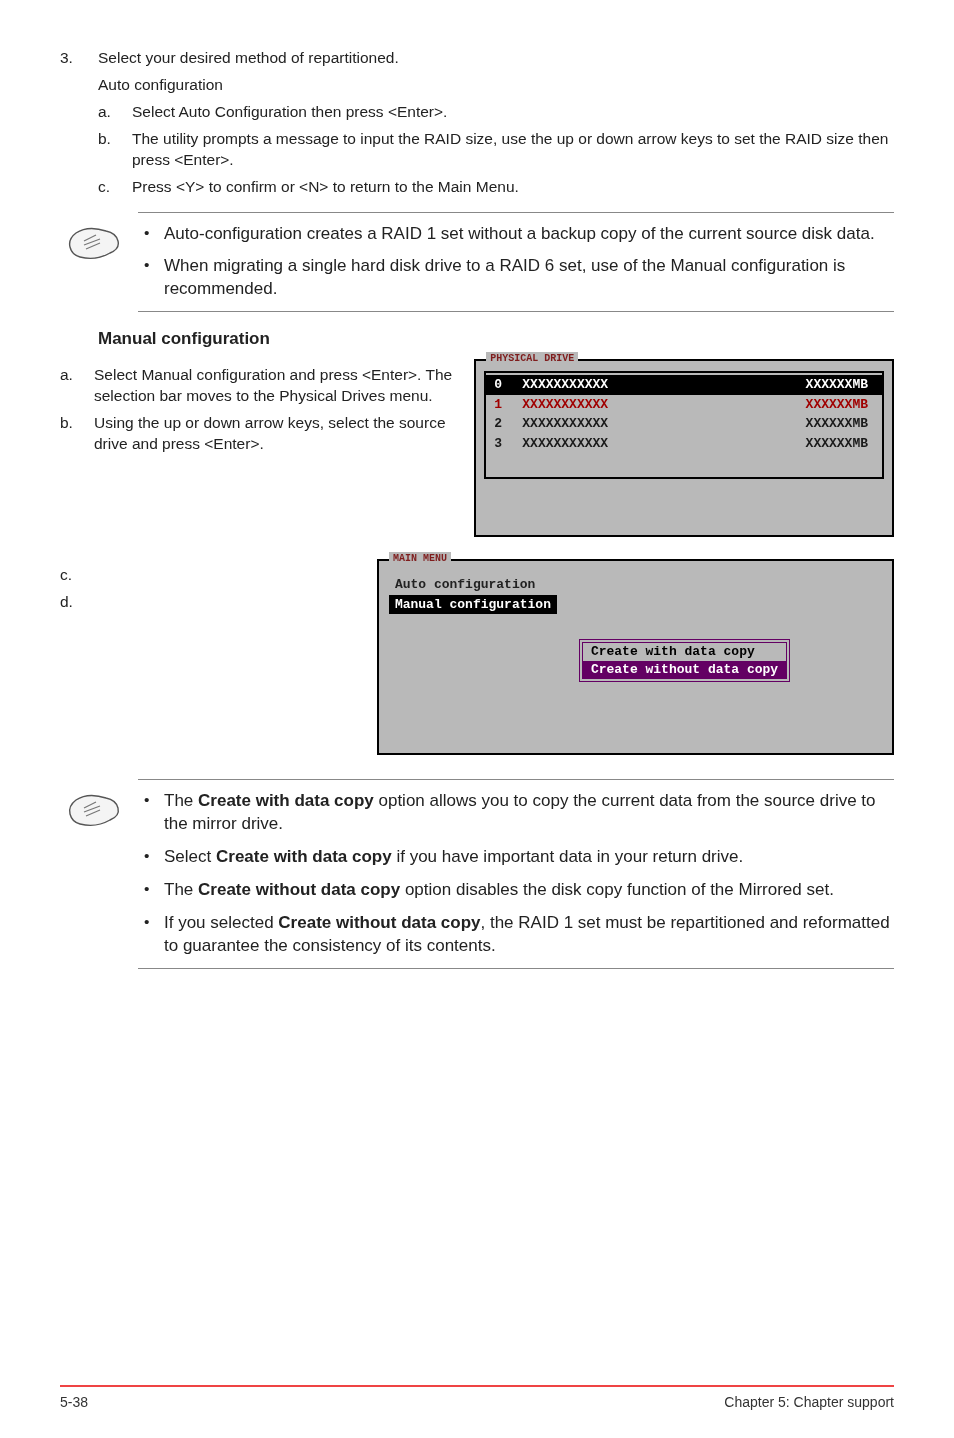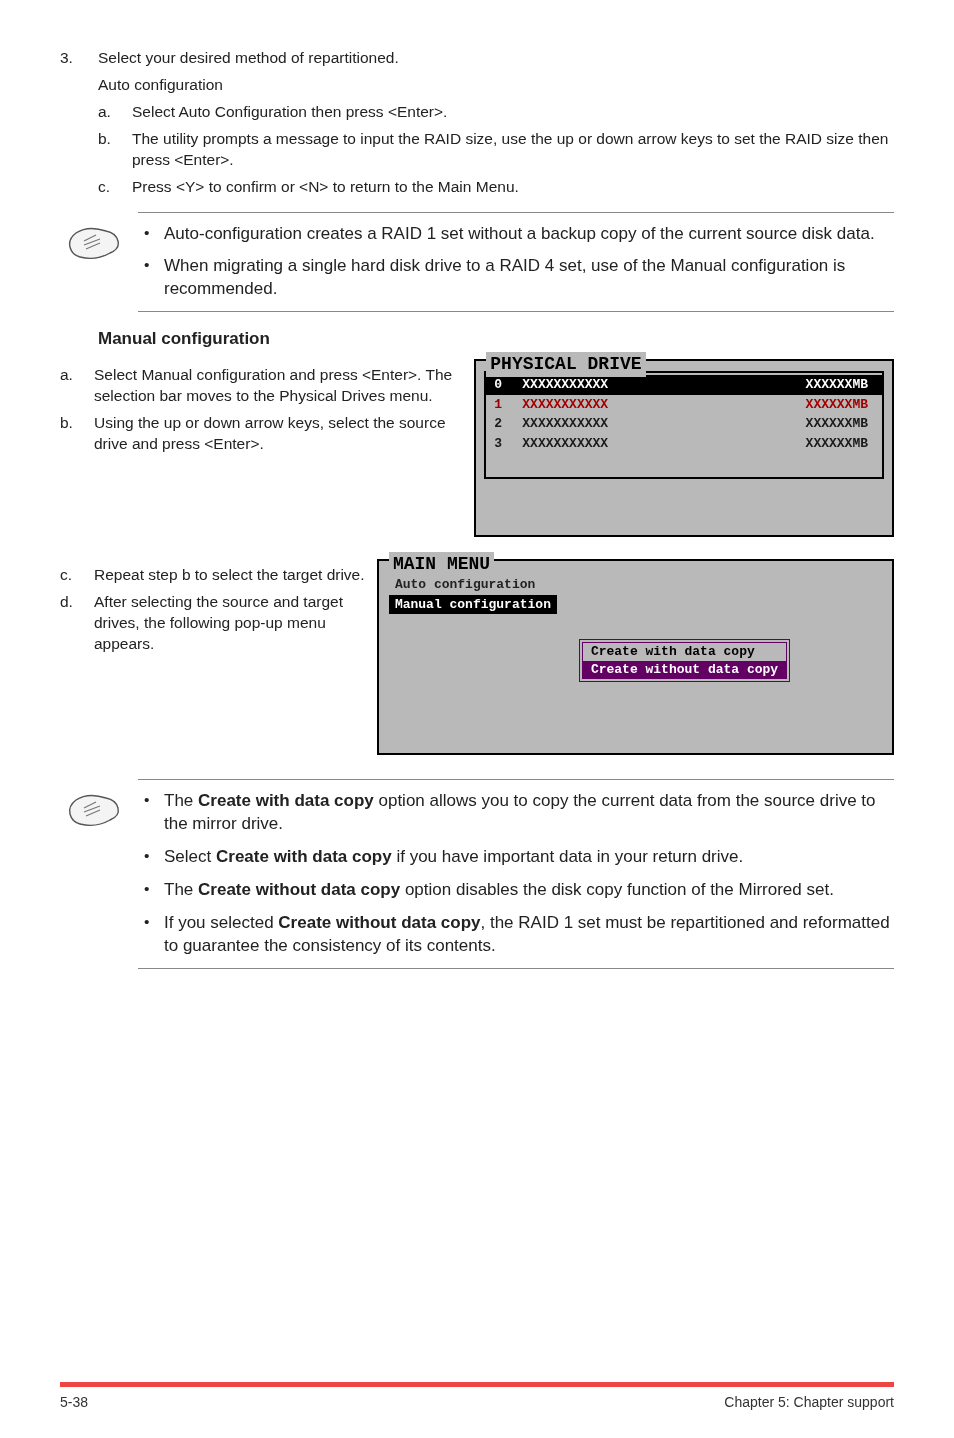--- a/index.html
+++ b/index.html
@@ -55,22 +55,22 @@
     font-size: 13px;
     position: relative;
   }
   .console-title {
     position: absolute;
     top: -9px;
     left: 10px;
     background: #b9b9b9;
     padding: 0 4px;
     font-weight: bold;
-    color: #000000;
-    font-size: 18px;
+    color: #7f1d1d;
+    font-size: 10px;
   }
   .phys-box {
     height: 178px;
     padding: 10px 8px 8px 8px;
   }
   .phys-inner {
     border: 2.5px double #000;
     background: #b9b9b9;
     padding: 2px 0 24px 0;
   }
@@ -100,21 +100,21 @@
     background: #b9b9b9;
     padding: 0;
   }
   .popup-row { padding: 0 8px; font-weight: bold; white-space: nowrap; }
   .popup-row.sel { background: #630063; color: #fff; }
   .popup-row.plain { color: #000; }
 
   .footer {
     position: absolute;
     left: 60px; right: 60px; bottom: 26px;
-    border-top: 5px solid #ef4444;
+    border-top: 2px solid #ef4444;
     padding-top: 6px;
     display: flex;
     justify-content: space-between;
     font-size: 14px;
     color: #333;
   }
   b { font-weight: bold; }
 </style>
 </head>
 <body>
@@ -143,21 +143,21 @@
     <path d="M4 28 Q2 20 10 14 Q22 6 40 12 Q50 14 52 22 Q54 30 44 34 Q30 42 14 38 Q6 36 4 28 Z" fill="#f4f4f4" stroke="#555" stroke-width="1.4"></path>
     <path d="M18 22 L30 16 M18 26 L34 20 M20 30 L34 24" stroke="#777" stroke-width="1.2" fill="none"></path>
   </svg>
   <ul class="note-bullets">
     <li>
         <span class="dot">•</span>
         <span class="txt">Auto-configuration creates a RAID 1 set without a backup copy of the current source disk data.</span>
       </li>
     <li>
         <span class="dot">•</span>
-        <span class="txt">When migrating a single hard disk drive to a RAID 4 set, use of the Manual configuration is recommended.</span>
+        <span class="txt">When migrating a single hard disk drive to a RAID 6 set, use of the Manual configuration is recommended.</span>
       </li>
   </ul>
 </div>
 
 <h3 class="section">Manual configuration</h3>
 
 <div class="two-col">
   <div class="leftcol">
     <div class="alpha-row" style="margin-left:0">
       <div class="alpha-letter">a.</div>
@@ -194,25 +194,23 @@
         </div>
       </div>
     </div>
   </div>
 </div>
 
 <div class="two-col2">
   <div class="leftcol">
     <div class="alpha-row" style="margin-left:0">
       <div class="alpha-letter">c.</div>
-      <div class="alpha-body">Repeat step b to select the target drive.</div>
     </div>
     <div class="alpha-row" style="margin-left:0">
       <div class="alpha-letter">d.</div>
-      <div class="alpha-body">After selecting the source and target drives, the following pop-up menu appears.</div>
     </div>
   </div>
   <div class="rightcol">
     <div class="console-box main-box">
       <div class="console-title">MAIN MENU</div>
       <div class="menu-line">Auto configuration</div>
       <div class="menu-line sel">Manual configuration</div>
       <div class="popup">
         <div class="popup-row plain"> Create with data copy </div>
         <div class="popup-row sel">Create without data copy</div>

